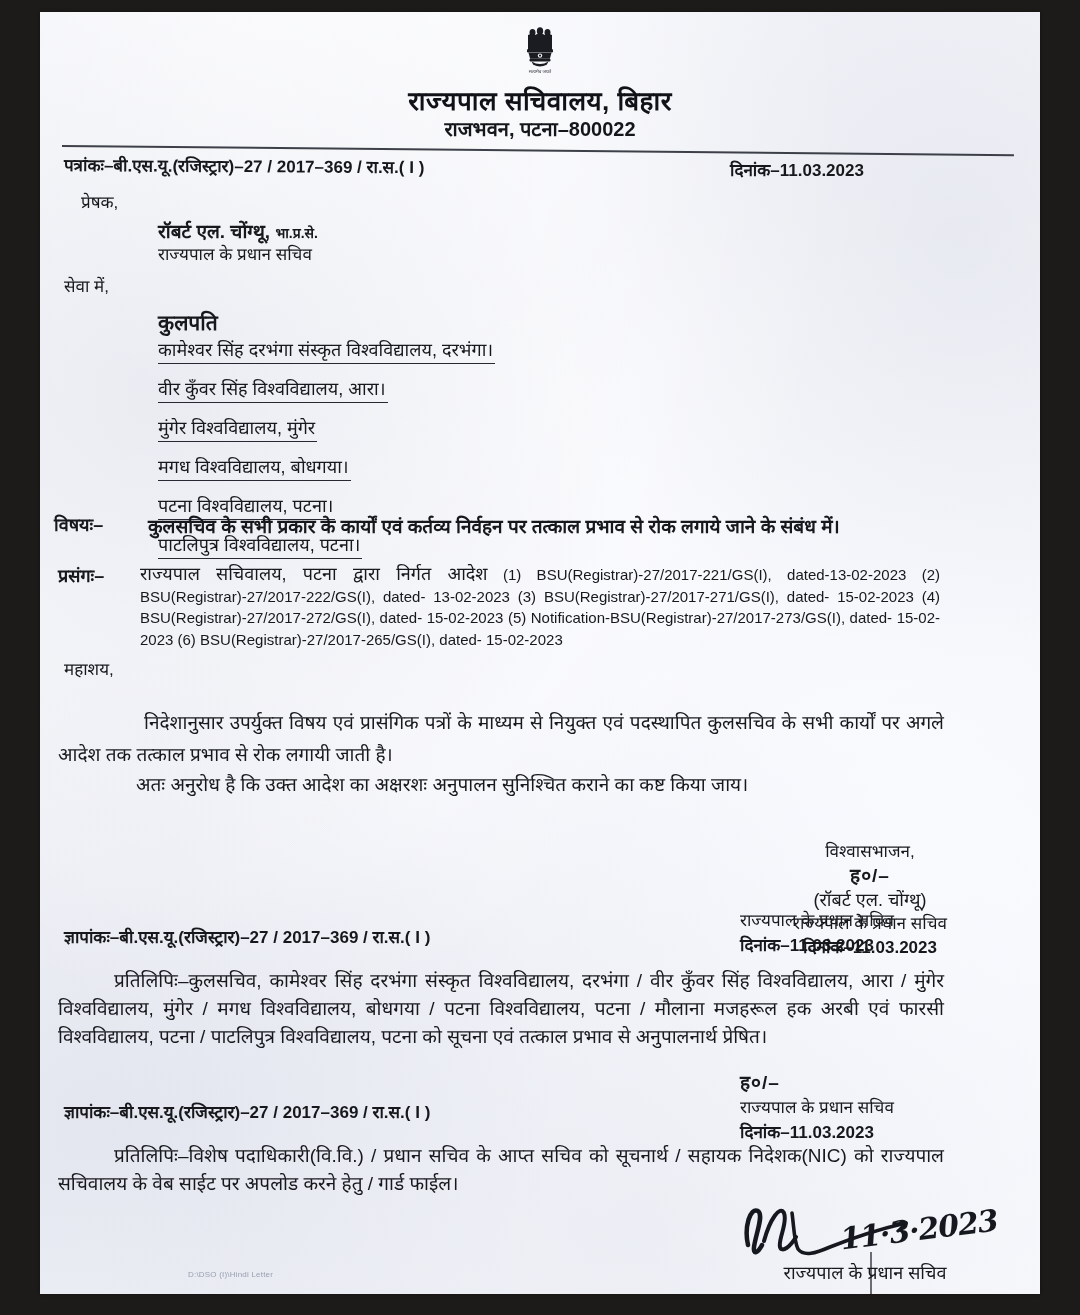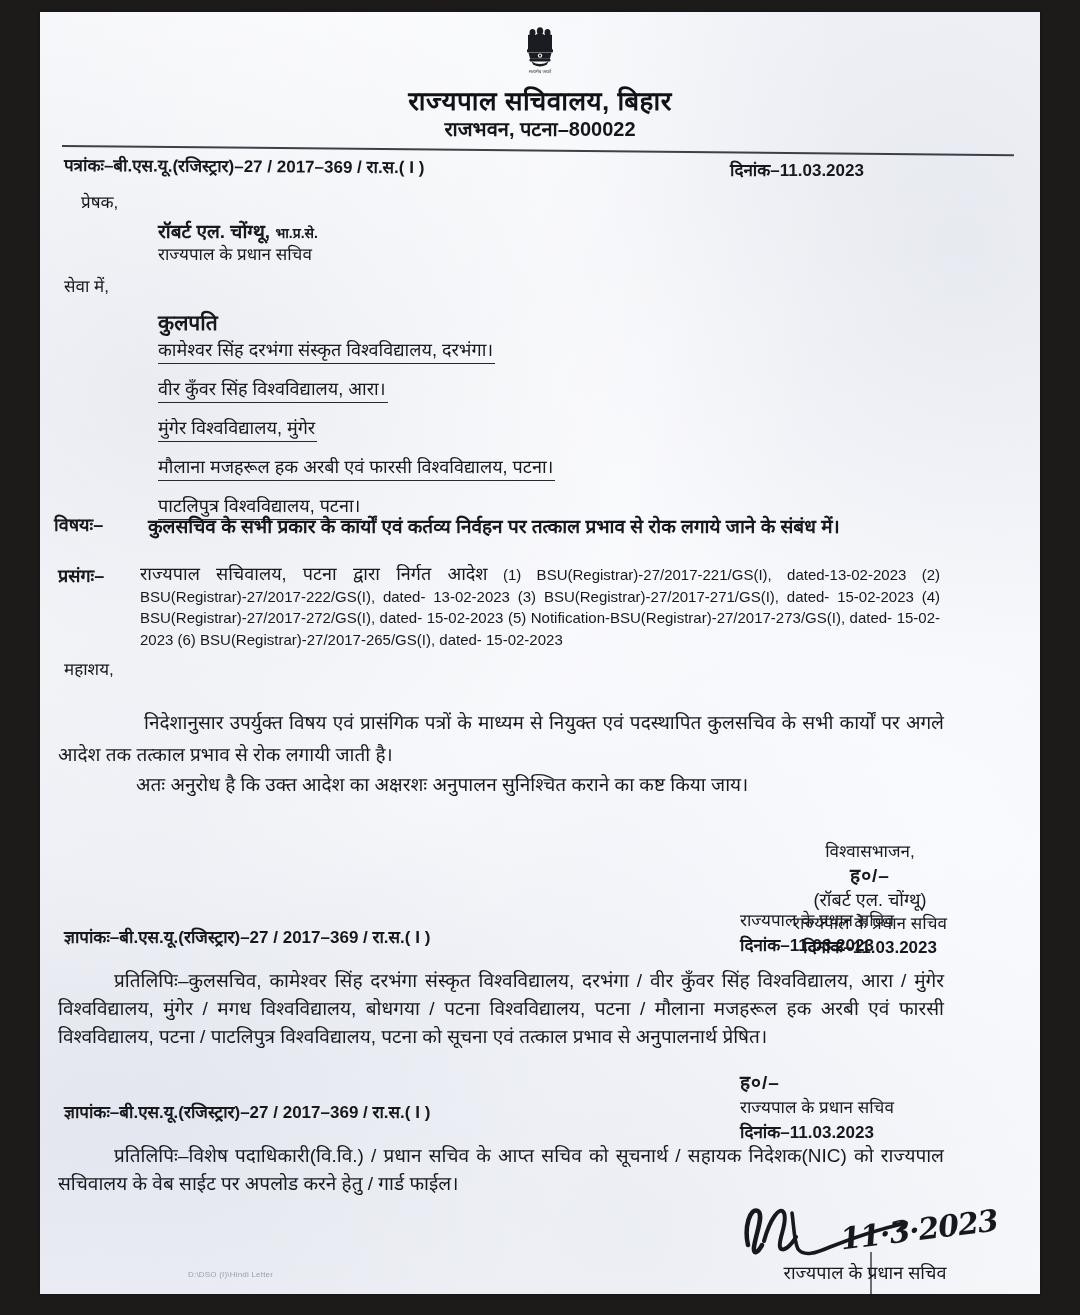--- a/index.html
+++ b/index.html
@@ -380,21 +380,22 @@
       </div>
       <div class="from-desig">राज्यपाल के प्रधान सचिव</div>
 
       <div class="label-left to-label">सेवा में,</div>
       <div class="to-title">कुलपति</div>
 
       <div class="univ-list">
         <div class="univ-row"><span class="univ-item">कामेश्वर सिंह दरभंगा संस्कृत विश्वविद्यालय, दरभंगा।</span></div>
         <div class="univ-row"><span class="univ-item">वीर कुँवर सिंह विश्वविद्यालय, आरा।</span></div>
         <div class="univ-row"><span class="univ-item">मुंगेर विश्वविद्यालय, मुंगेर</span></div>
-        <div class="univ-row"><span class="univ-item">मौलाना मजहरूल हक अरबी एवं फारसी विश्वविद्यालय, पटना।</span></div>
+        <div class="univ-row"><span class="univ-item">मगध विश्वविद्यालय, बोधगया।</span></div>
+        <div class="univ-row"><span class="univ-item">पटना विश्वविद्यालय, पटना।</span></div>
         <div class="univ-row"><span class="univ-item">पाटलिपुत्र विश्वविद्यालय, पटना।</span></div>
       </div>
 
       <div class="subject-label">विषयः–</div>
       <div class="subject-text">कुलसचिव के सभी प्रकार के कार्यों एवं कर्तव्य निर्वहन पर तत्काल प्रभाव से रोक लगाये जाने के संबंध में।</div>
 
       <div class="ref-label">प्रसंगः–</div>
       <div class="ref-text">
         <span class="hi">राज्यपाल सचिवालय, पटना द्वारा निर्गत आदेश</span>
         <span>(1) BSU(Registrar)-27/2017-221/GS(I), dated-13-02-2023    (2)    BSU(Registrar)-27/2017-222/GS(I),    dated-    13-02-2023 (3) BSU(Registrar)-27/2017-271/GS(I), dated- 15-02-2023 (4) BSU(Registrar)-27/2017-272/GS(I), dated- 15-02-2023   (5) Notification-BSU(Registrar)-27/2017-273/GS(I), dated- 15-02-2023 (6) BSU(Registrar)-27/2017-265/GS(I), dated- 15-02-2023</span>

